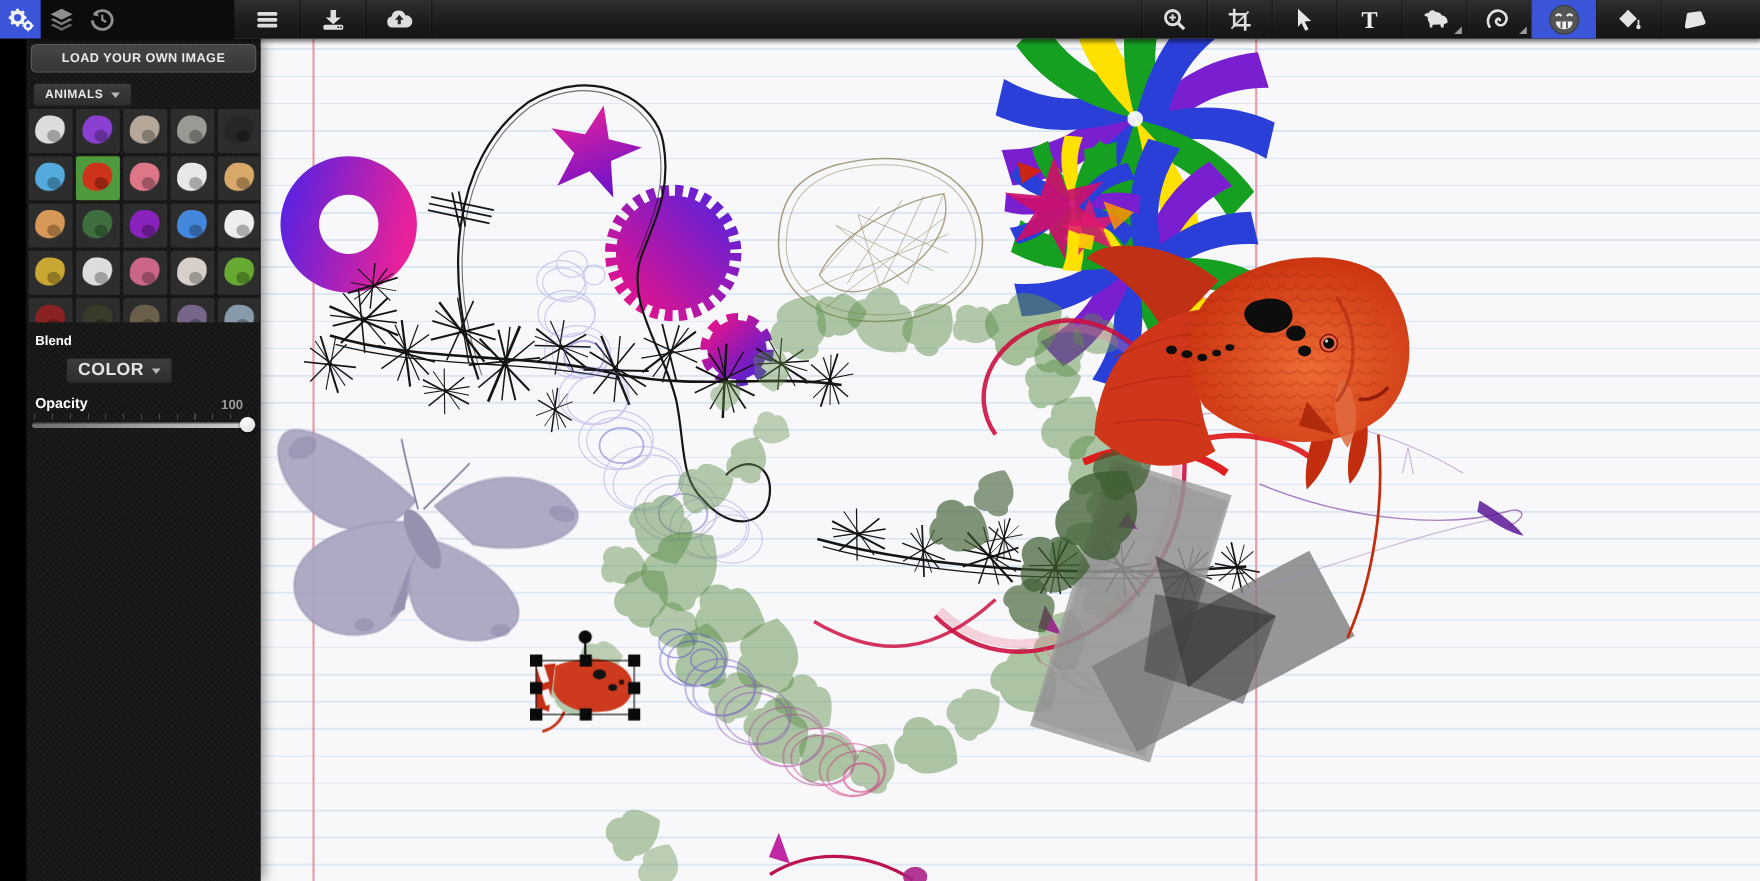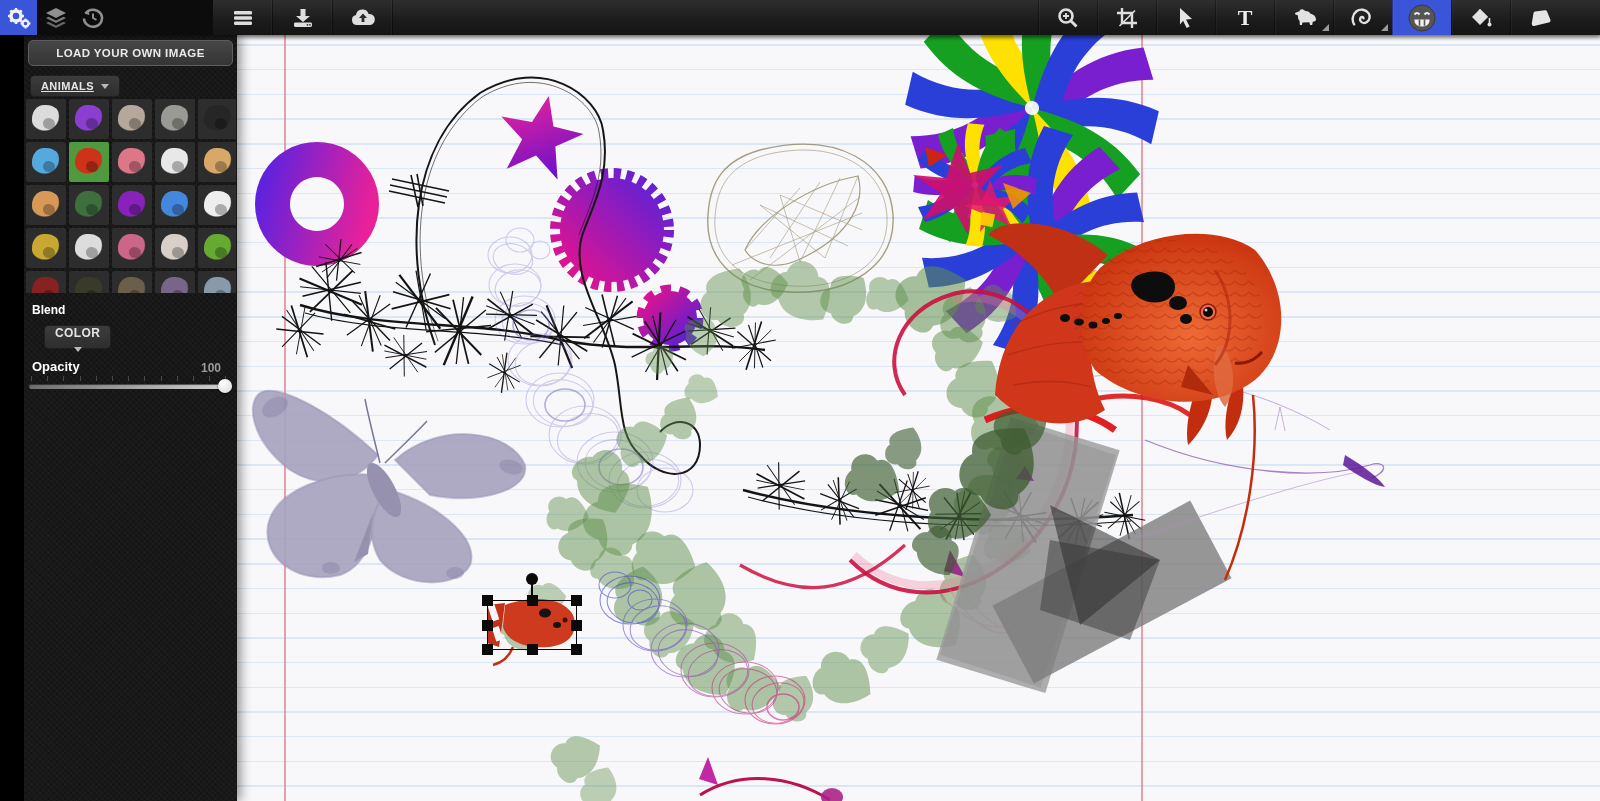--- a/index.html
+++ b/index.html
@@ -33,22 +33,22 @@
     box-shadow:4px 0 10px rgba(0,0,0,.4);margin-left:24px; }
   .load-btn{ position:absolute; left:4px; top:5px; width:205px; height:26px;
     background:linear-gradient(#474747,#353535); border:1px solid #5f5f5f; border-radius:5px;
     color:#e9e9e9; font-size:11.5px; font-weight:bold; letter-spacing:.4px;
     display:flex; align-items:center; justify-content:center; cursor:pointer; }
   .drop-btn{ position:absolute; background:linear-gradient(#3c3c3c,#2e2e2e); border:1px solid #1f1f1f;
     border-radius:4px; color:#e5e5e5; font-size:11px; font-weight:bold; letter-spacing:.4px;
     display:flex; align-items:center; gap:7px; padding:0 10px; cursor:pointer; }
   .caret{ width:0; height:0; border-left:4px solid transparent; border-right:4px solid transparent;
     border-top:5px solid #b9b9b9; }
-  .animals-btn{ left:6px; top:40px; height:22px;text-decoration:underline; }
-  .color-btn{ left:20px; top:290px; height:24px; font-size:12px;flex-direction:column; }
+  .animals-btn{ left:6px; top:40px; height:22px; }
+  .color-btn{ left:36px; top:290px; height:24px; font-size:16px; }
   .grid{ position:absolute; left:2px; top:64px; width:210px; height:194px; overflow:hidden;
     display:grid; grid-template-columns:repeat(5,40px); grid-auto-rows:40px; gap:3px; }
   .thumb{ background:#2d2d2d; border-radius:2px; position:relative; cursor:pointer; overflow:hidden; }
   .thumb::before{ content:""; position:absolute; inset:14%;
     background:radial-gradient(circle at 45% 40%, var(--c) 0 60%, transparent 66%);
     border-radius:48% 56% 50% 62% / 55% 46% 60% 50%; filter:none; }
   .thumb::after{ content:""; position:absolute; left:42%; top:48%; width:30%; height:26%;
     background:rgba(0,0,0,.28); border-radius:50% 60% 45% 55%; }
   .thumb.sel{ background:var(--selgreen,#4f9a3f); }
   .side-label{ color:#fff; font-size:12px; font-weight:bold; position:absolute; left:8px;text-align:center; }

